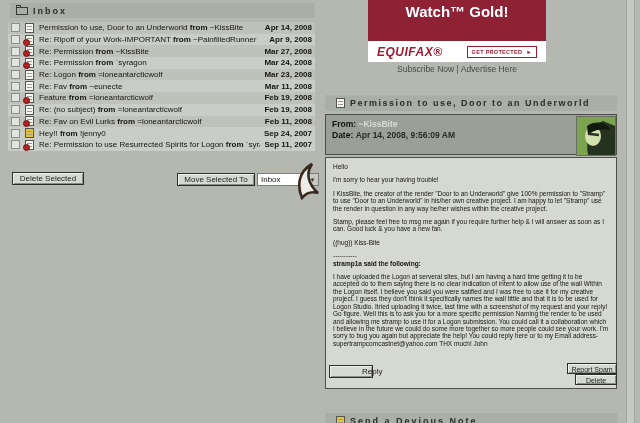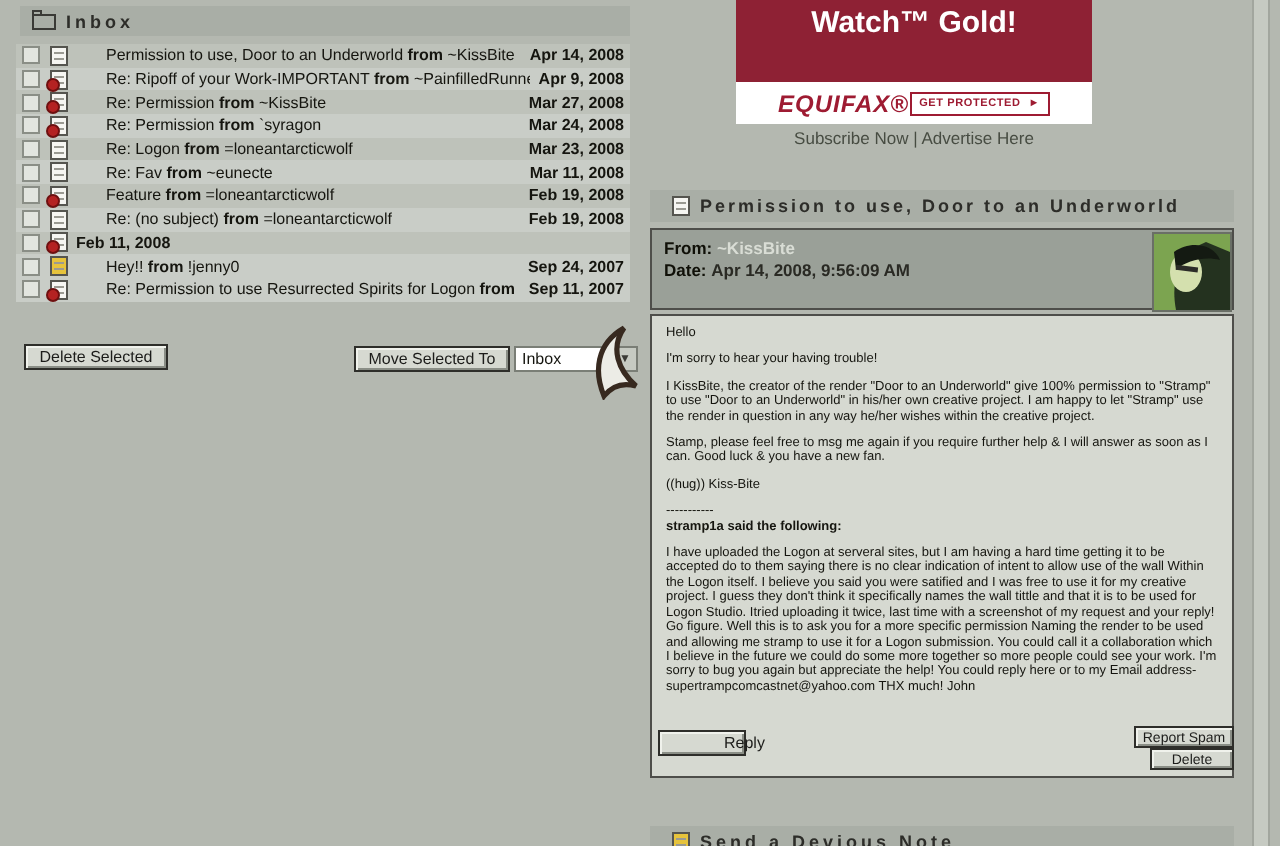--- a/index.html
+++ b/index.html
@@ -21,37 +21,37 @@
   .row.odd{background:#bec2ba;}
   .row.even{background:#c9cdc7;}
   .cb{width:7px;height:7px;background:#e2e5df;border:1px solid #8a8e86;flex:none;}
   .note{width:9px;height:10px;background:#f6f6f2;border:1px solid #55554f;position:relative;
         flex:none;margin-left:5px;box-sizing:border-box;}
   .note::before{content:'';position:absolute;left:1px;right:1px;top:2px;height:5px;
         background:repeating-linear-gradient(to bottom,#9a9a92 0 1px,transparent 1px 3px);}
   .note.unread{background:#e6c33c;}
   .note.reply::after{content:'';position:absolute;left:-3px;bottom:-2px;width:5px;height:5px;
         background:#b42222;border:1px solid #6e1010;border-radius:50%;}
-  .subj{margin-left:19px;flex:1;white-space:nowrap;overflow:hidden;}
+  .subj{margin-left:5px;flex:1;white-space:nowrap;overflow:hidden;}
   .row .date{font-weight:bold;margin-left:4px;white-space:nowrap;}
   .delete-selected{left:12px;top:172px;width:72px;height:13px;}
   .move-selected{left:177px;top:173px;width:78px;height:13px;}
   .move-select{position:absolute;left:257px;top:173px;width:62px;height:13px;background:#fff;
         border:1px solid #7a7e76;font-size:8px;display:flex;align-items:center;padding-left:3px;
         box-sizing:border-box;cursor:pointer;}
   .move-select .arrow{position:absolute;right:0;top:0;bottom:0;width:11px;background:#c6cac2;
         border-left:1px solid #8a8e86;font-size:6px;display:flex;align-items:center;justify-content:center;color:#3a3a36;}
   .cursor{position:absolute;left:295px;top:162px;pointer-events:none;}
 
   
   .ad{position:absolute;left:368px;top:0;width:178px;height:62px;}
   .ad-red{height:41px;background:#8e2134;color:#fff;text-align:center;font-weight:bold;
         font-size:15px;padding-top:3px;box-sizing:border-box;}
   .ad-white{height:21px;background:#ffffff;display:flex;align-items:center;
-        justify-content:space-between;padding:0 21px;box-sizing:border-box;}
+        justify-content:space-between;padding:0 9px;box-sizing:border-box;}
   .equifax{color:#9e1b32;font-weight:bold;font-style:italic;font-size:12px;letter-spacing:.5px;}
   .cta{border:1px solid #9e1b32;color:#9e1b32;font-size:5.5px;font-weight:bold;
         padding:2px 4px;background:#fff;letter-spacing:.3px;display:flex;gap:4px;align-items:center;cursor:pointer;}
   .subscribe{position:absolute;left:368px;top:64px;width:178px;text-align:center;font-size:8.5px;color:#474c42;}
   .subscribe span{cursor:pointer;}
 
   
   .msg-title{left:325px;top:95px;width:292px;height:16px;}
   .msg-title .bar-label{letter-spacing:1.5px;}
   .from-panel{position:absolute;left:325px;top:114px;width:292px;height:41px;background:#9aa098;
@@ -134,20 +134,21 @@
       </div>
       <div class="row even">
         <span class="cb"></span>
         <span class="note"></span>
         <span class="subj">Re: (no subject) <b>from</b> =loneantarcticwolf</span>
         <span class="date">Feb 19, 2008</span>
       </div>
       <div class="row odd">
         <span class="cb"></span>
         <span class="note reply"></span>
+        <span class="subj">Re: Fav on Evil Lurks <b>from</b> =loneantarcticwolf</span>
         <span class="date">Feb 11, 2008</span>
       </div>
       <div class="row even">
         <span class="cb"></span>
         <span class="note unread"></span>
         <span class="subj">Hey!! <b>from</b> !jenny0</span>
         <span class="date">Sep 24, 2007</span>
       </div>
       <div class="row even">
         <span class="cb"></span>

